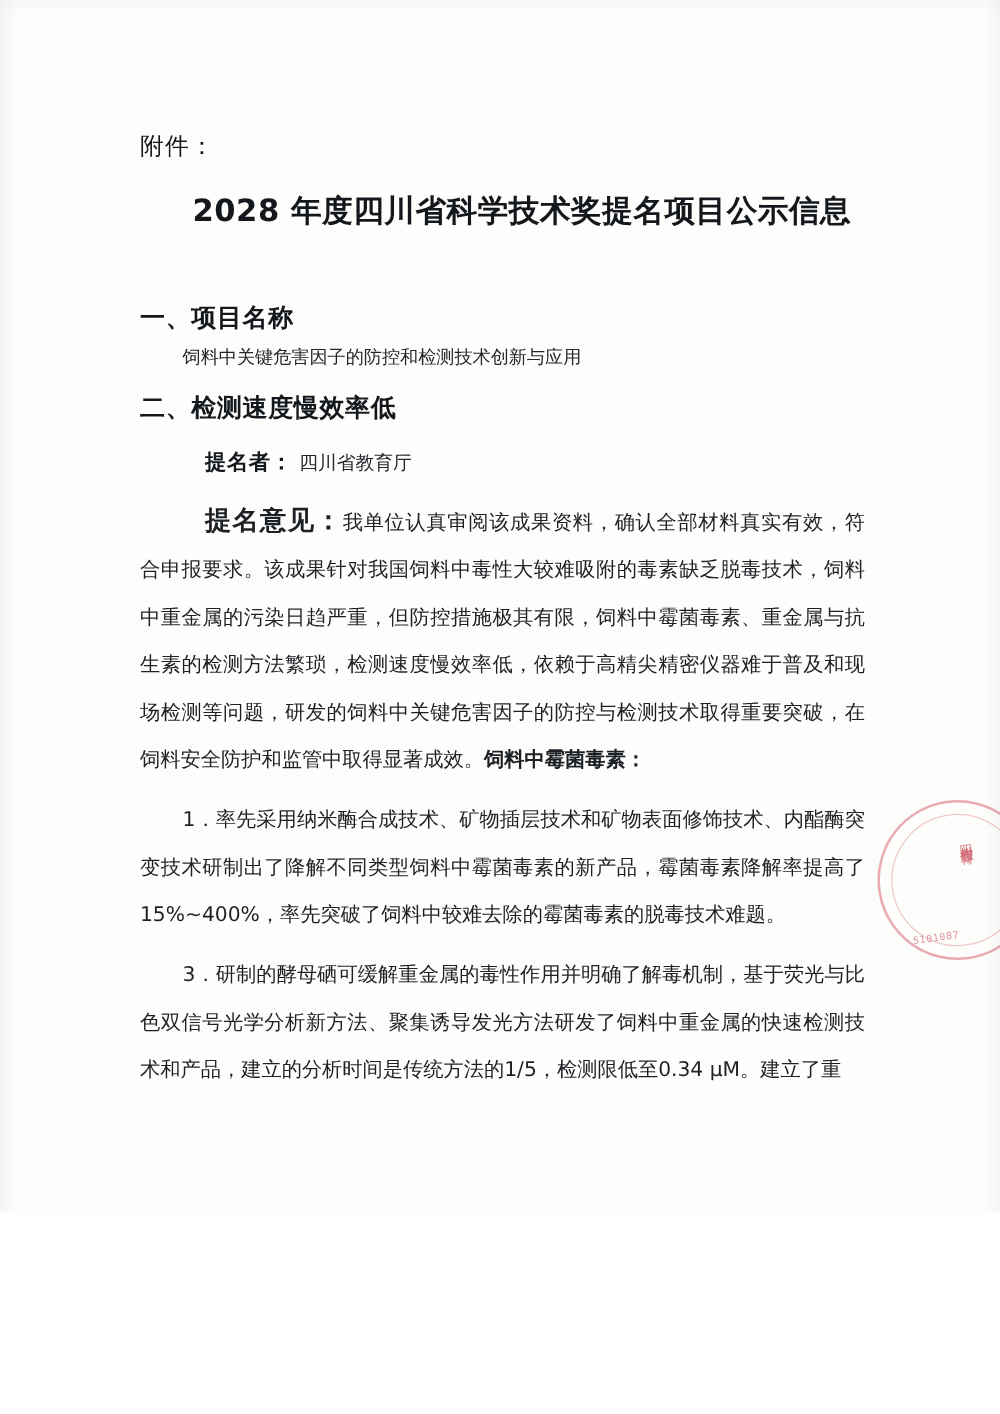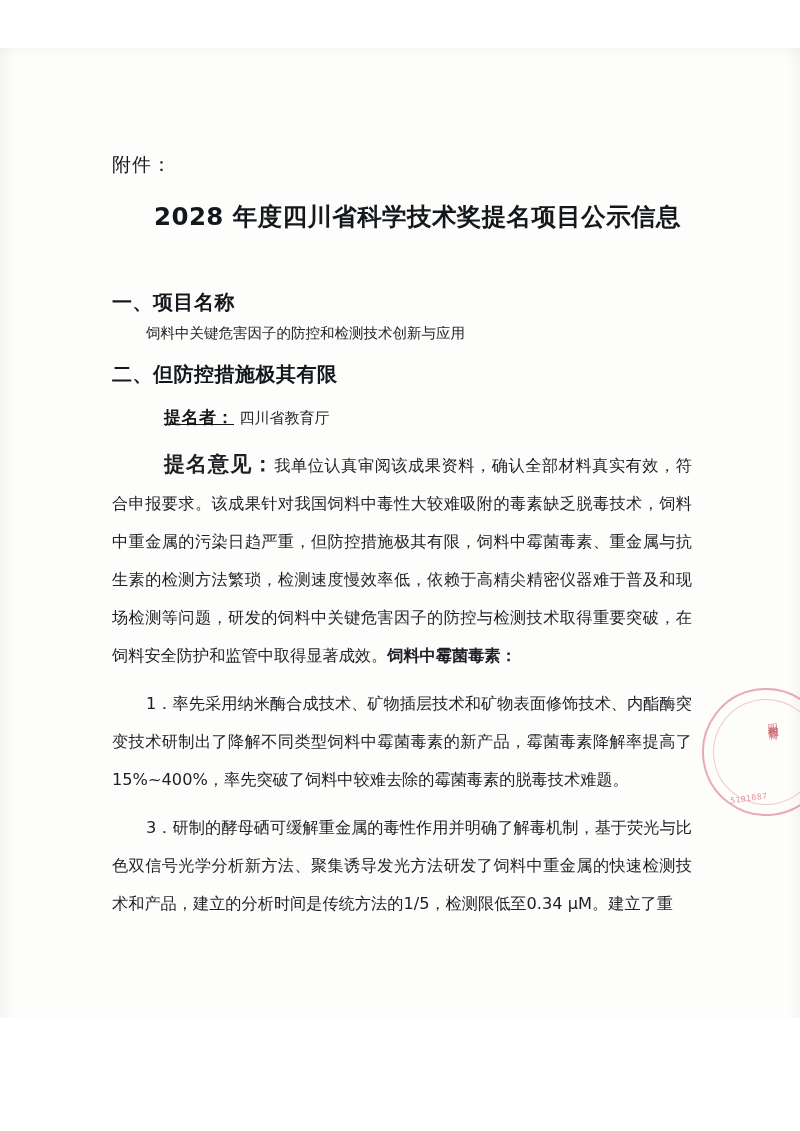--- a/index.html
+++ b/index.html
@@ -16,21 +16,20 @@
     color: #1b1b1b;
   }
 
   #page {
     position: absolute;
     left: 0;
     top: 0;
     width: 800px;
     height: 970px;
     background: #fdfdfb;
-    margin-top: 48px;
   }
 
   
   #page:before {
     content: "";
     position: absolute;
     left: 0; top: 0; right: 0; bottom: 0;
     background:
       linear-gradient(90deg, rgba(0,0,0,0.035) 0px, rgba(0,0,0,0) 14px),
       linear-gradient(270deg, rgba(0,0,0,0.030) 0px, rgba(0,0,0,0) 12px),
@@ -87,21 +86,20 @@
 
   .field-row {
     margin: 0 0 16px 52px;
     font-size: 17px;
     font-family: "DejaVu Sans", sans-serif;
   }
   .field-row .flabel {
     font-weight: 700;
     color: #14181d;
     letter-spacing: 0.5px;
-    text-decoration: underline;
   }
   .field-row .fvalue {
     font-size: 15px;
     color: #23262b;
   }
 
   .opinion {
     margin: 0 0 0 0;
     font-size: 16.2px;
     line-height: 38px;
@@ -180,21 +178,21 @@
 
   <div class="content">
 
     <p class="attach-label">附件：</p>
 
     <h1 class="doc-title">2028 年度四川省科学技术奖提名项目公示信息</h1>
 
     <h2 class="h2">一、项目名称</h2>
     <p class="sub-line">饲料中关键危害因子的防控和检测技术创新与应用</p>
 
-    <h2 class="h2 second">二、但防控措施极其有限</h2>
+    <h2 class="h2 second">二、检测速度慢效率低</h2>
 
     <p class="field-row">
       <span class="flabel">提名者：</span>
       <span class="fvalue">四川省教育厅</span>
     </p>
 
     <p class="opinion">
       <span class="olabel">提名意见：</span><span>我单位认真审阅该成果资料，确认全部材料真实有效，符合申报要求。该成果针对我国饲料中毒性大较难吸附的毒素缺乏脱毒技术，饲料中重金属的污染日趋严重，但防控措施极其有限，饲料中霉菌毒素、重金属与抗生素的检测方法繁琐，检测速度慢效率低，依赖于高精尖精密仪器难于普及和现场检测等问题，研发的饲料中关键危害因子的防控与检测技术取得重要突破，在饲料安全防护和监管中取得显著成效。</span><span class="obold">饲料中霉菌毒素：</span>
     </p>
 

